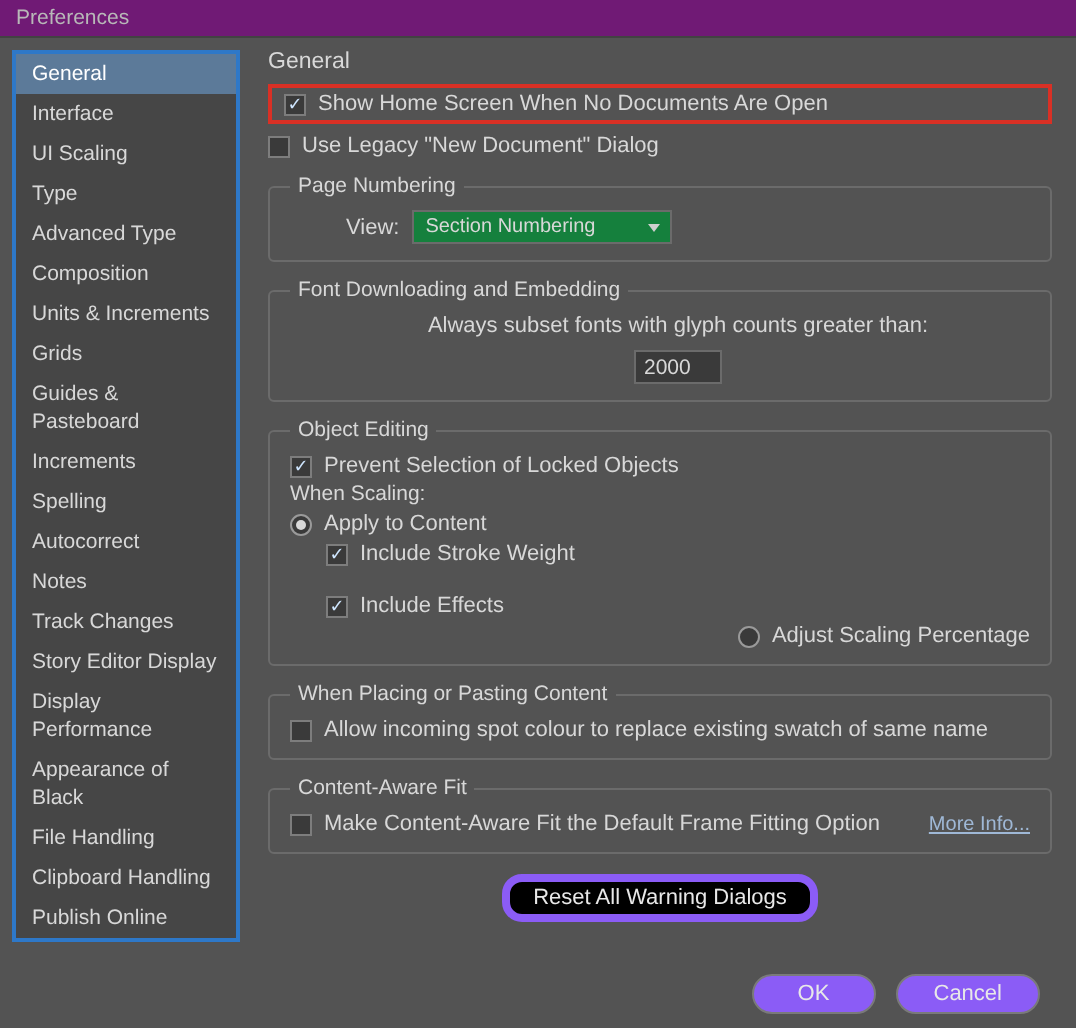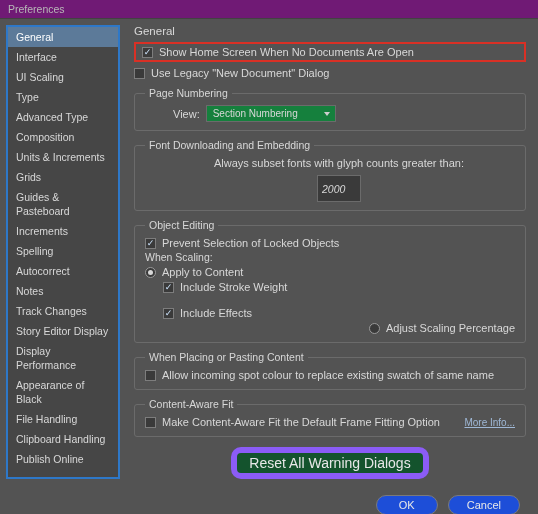--- a/index.html
+++ b/index.html
@@ -123,54 +123,53 @@
     border-right: 3px solid transparent;
     border-top: 4px solid #cfcfcf;
   }
   .textfield {
     background: #3a3a3a;
     border: 1px solid #6b6b6b;
     color: #d8d8d8;
     padding: 1px 4px;
     font-size: 10.5px;
     width: 44px;
-    height: 27px;
-    font-style: italic;
+    height: 17px;
   }
   .subheading {
     font-size: 10.5px;
     color: #d8d8d8;
     margin-top: 2px;
   }
   .indent { margin-left: 18px; }
   .link {
     color: #9fb8d6;
     text-decoration: underline;
     font-size: 10px;
     cursor: pointer;
     margin-left: auto;
   }
   .btn {
-    background: #1d4ed8;
+    background: #8b5cf6;
     border: 1px solid #7a7a7a;
     color: #e8e8e8;
     border-radius: 12px;
     padding: 3px 18px;
     font-size: 11px;
     cursor: pointer;
     min-width: 62px;
     text-align: center;
   }
   .btn-sm {
-    background: #14532d;
-    border: 6px solid #8b5cf6;
+    background: #000000;
+    border: 4px solid #8b5cf6;
     color: #e8e8e8;
     border-radius: 10px;
     padding: 2px 12px;
-    font-size: 14px;
+    font-size: 11px;
     cursor: pointer;
   }
   .footer {
     display: flex;
     justify-content: flex-end;
     gap: 10px;
     padding: 10px 18px 14px 0;
   }
   .center-row {
     display:flex; justify-content:center; margin-top:6px;

